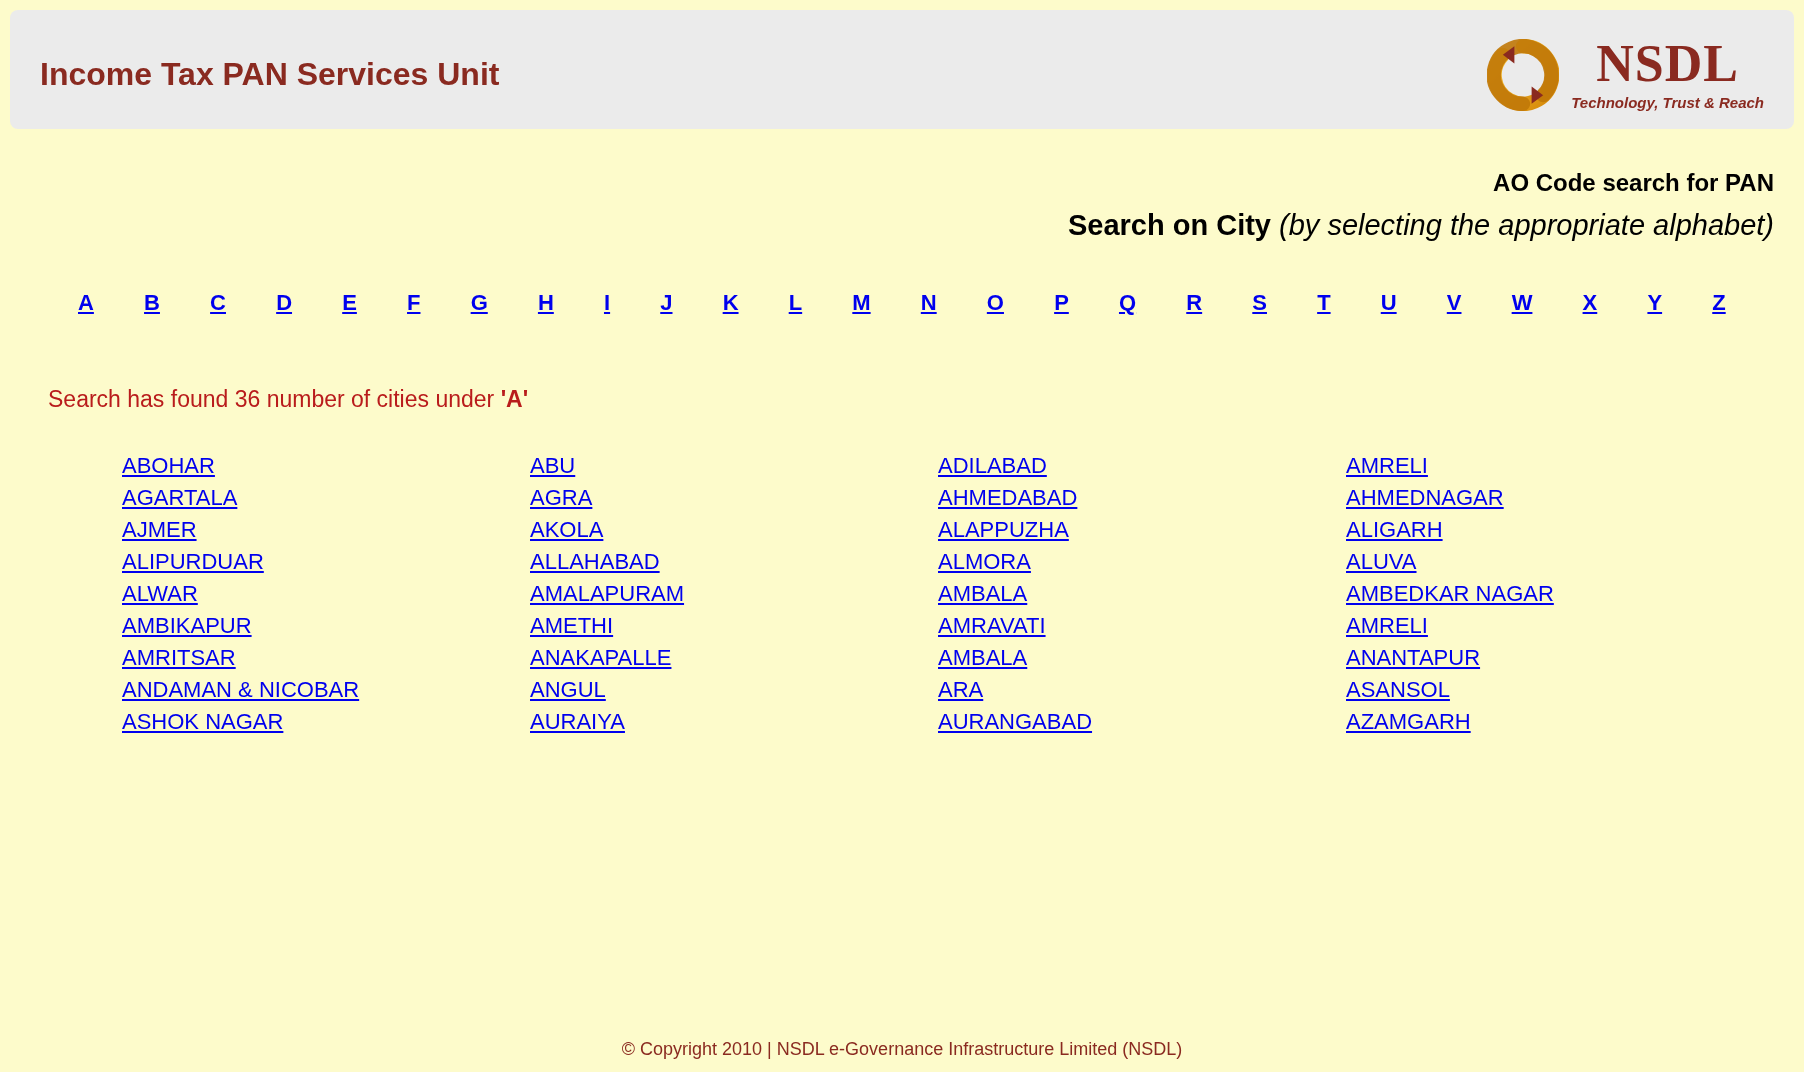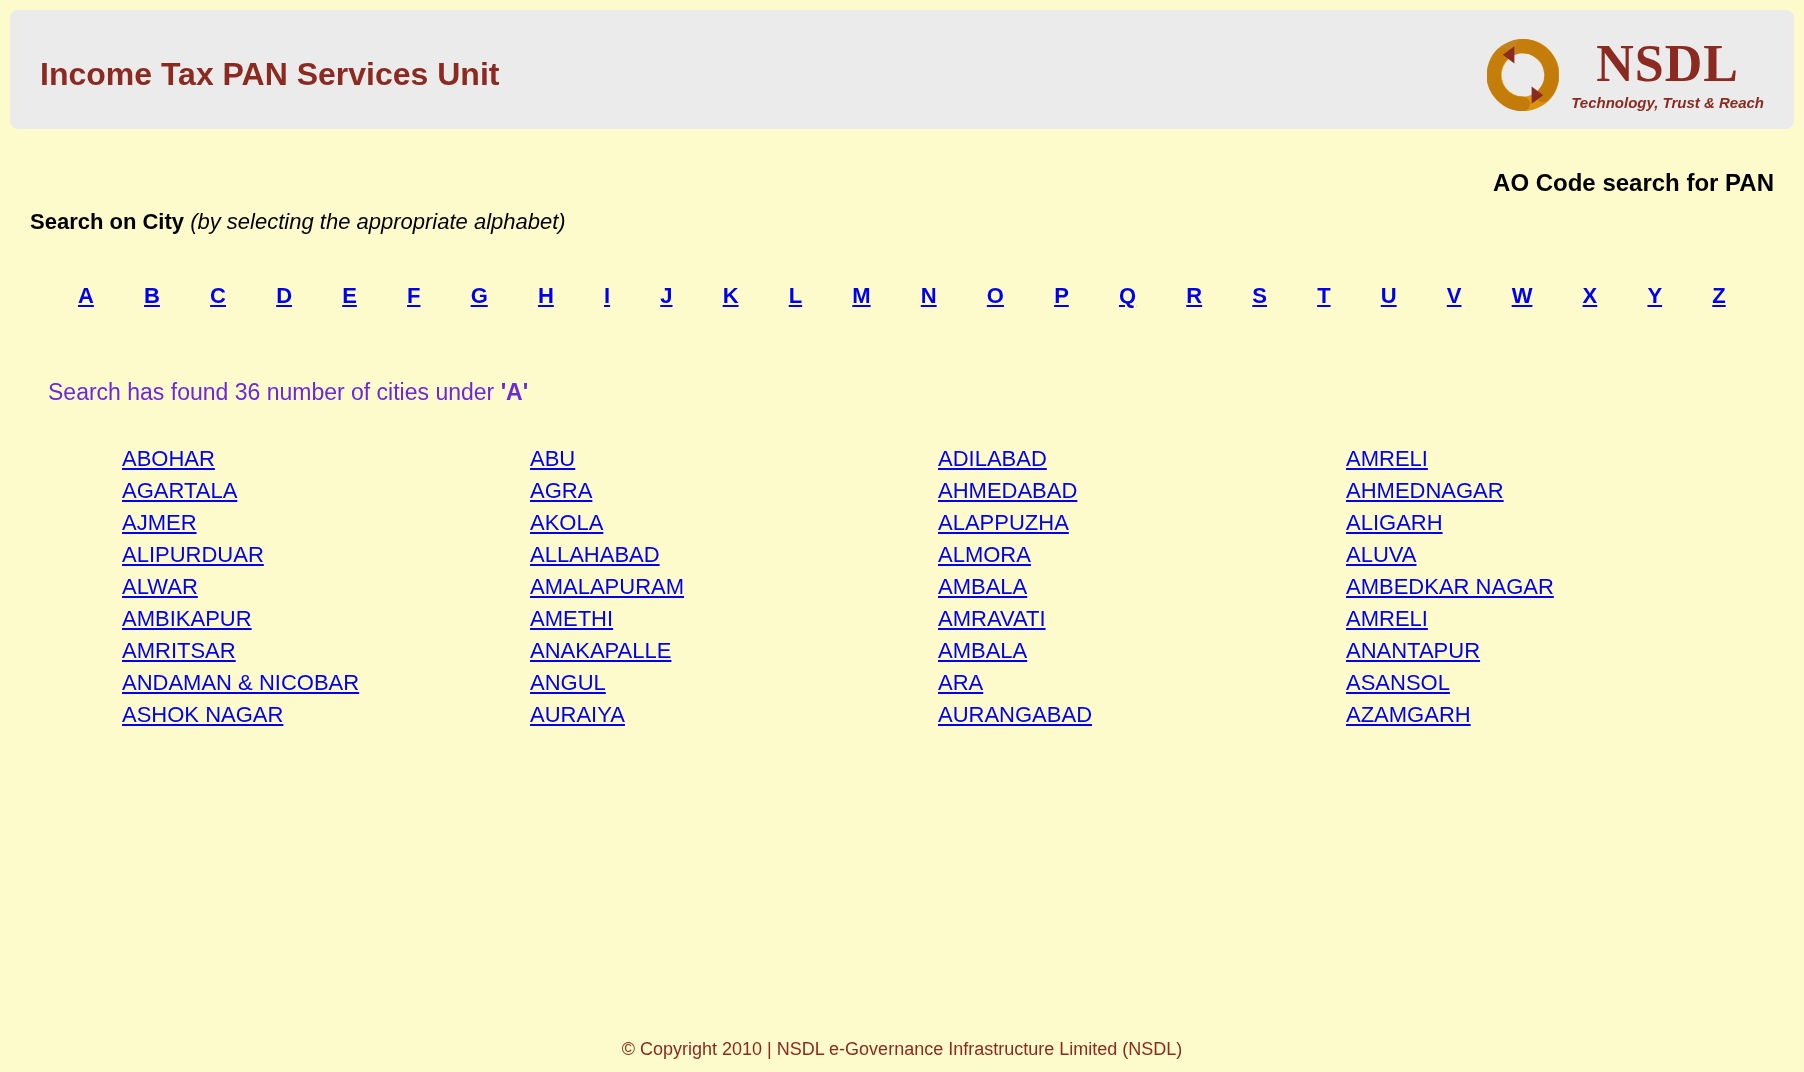--- a/index.html
+++ b/index.html
@@ -62,43 +62,43 @@
       flex: 1;
       padding: 40px 20px 40px 20px;
     }
     .page-heading {
       text-align: right;
       font-size: 24px;
       font-weight: bold;
       color: #000;
     }
     .subheading {
-      text-align: left;
-      font-size: 22px;
+      text-align: right;
+      font-size: 29px;
       color: #000;
       margin-top: 12px;
     }
     .subheading strong { font-weight: bold; }
     .subheading em { font-style: italic; font-weight: normal; }
     .alpha-row {
       display: flex;
       justify-content: space-between;
       padding: 0 48px;
       margin-top: 48px;
     }
     .alpha-link {
       color: #0000ee;
       text-decoration: underline;
       font-size: 22px;
       font-weight: bold;
       cursor: pointer;
     }
     .result-line {
       font-size: 23px;
-      color: #6d28d9;
+      color: #b91c1c;
       margin-top: 70px;
       padding-left: 18px;
     }
     .result-line strong { font-weight: bold; }
     .cities-grid {
       display: grid;
       grid-template-columns: repeat(4, 1fr);
       column-gap: 20px;
       row-gap: 6px;
       margin-top: 40px;

